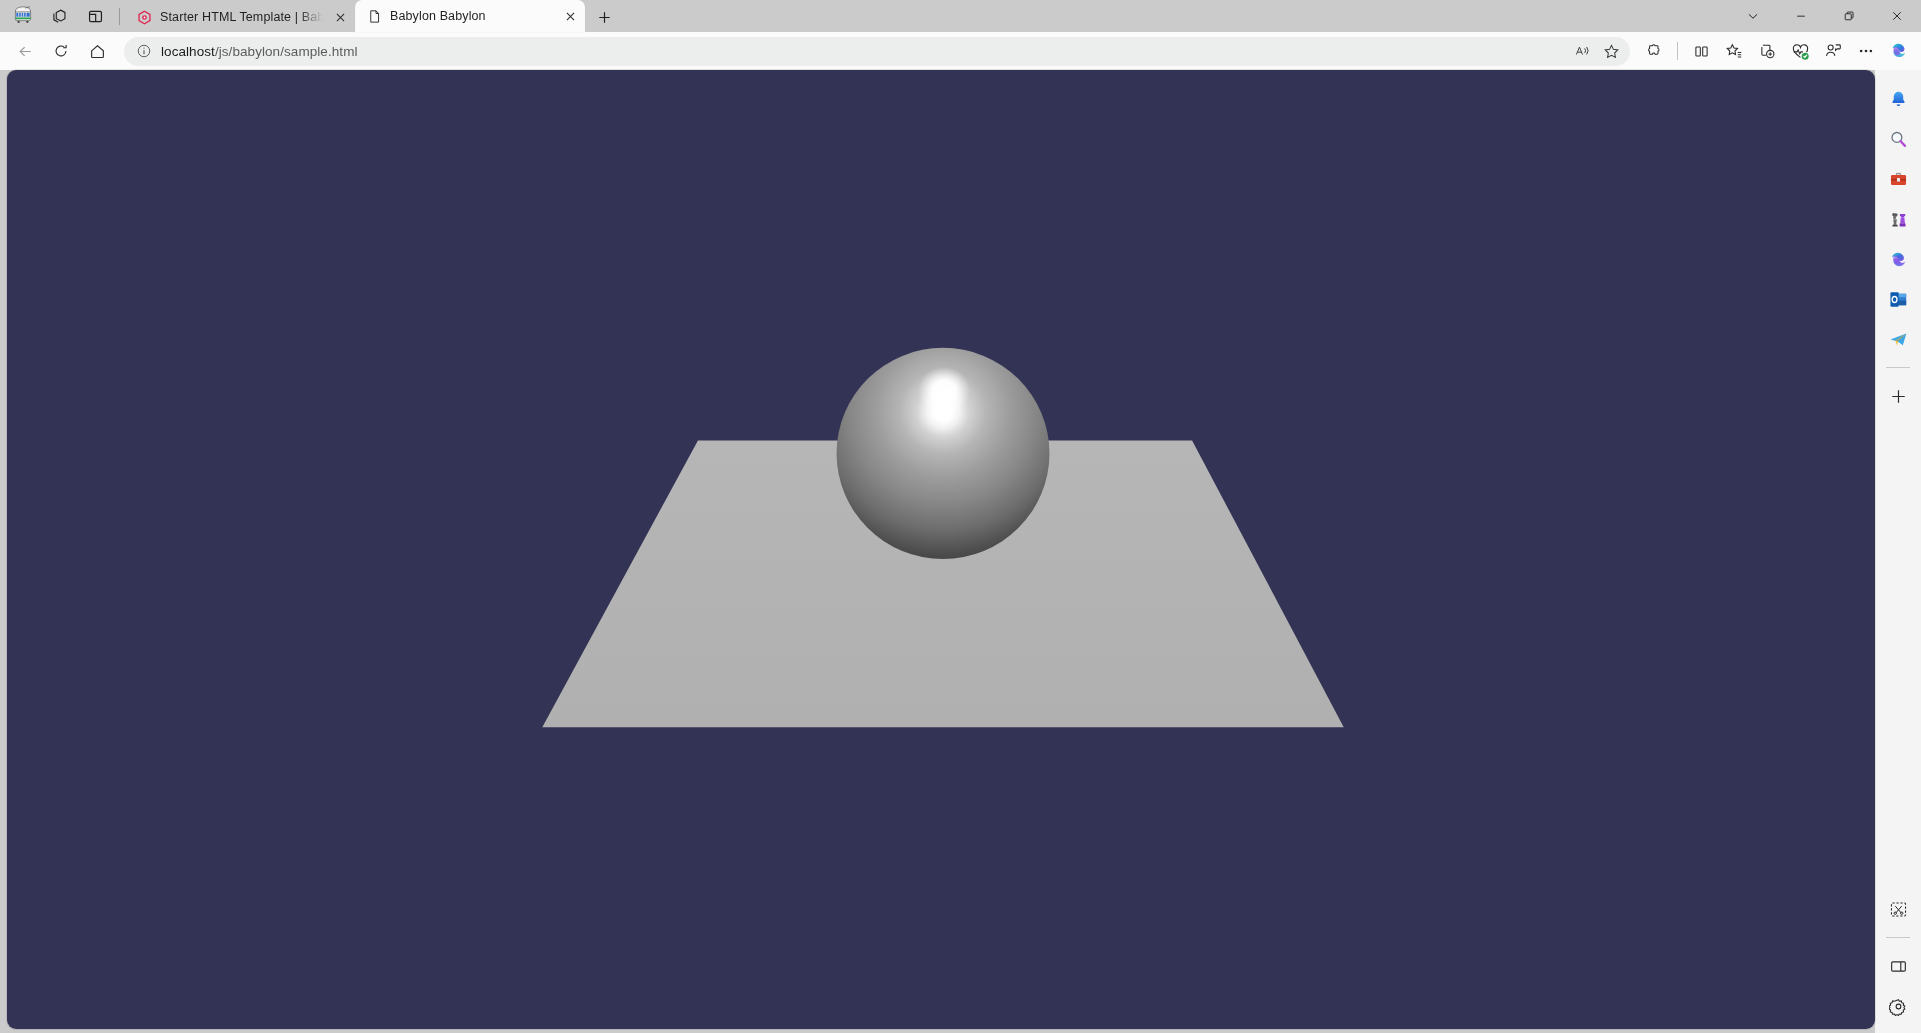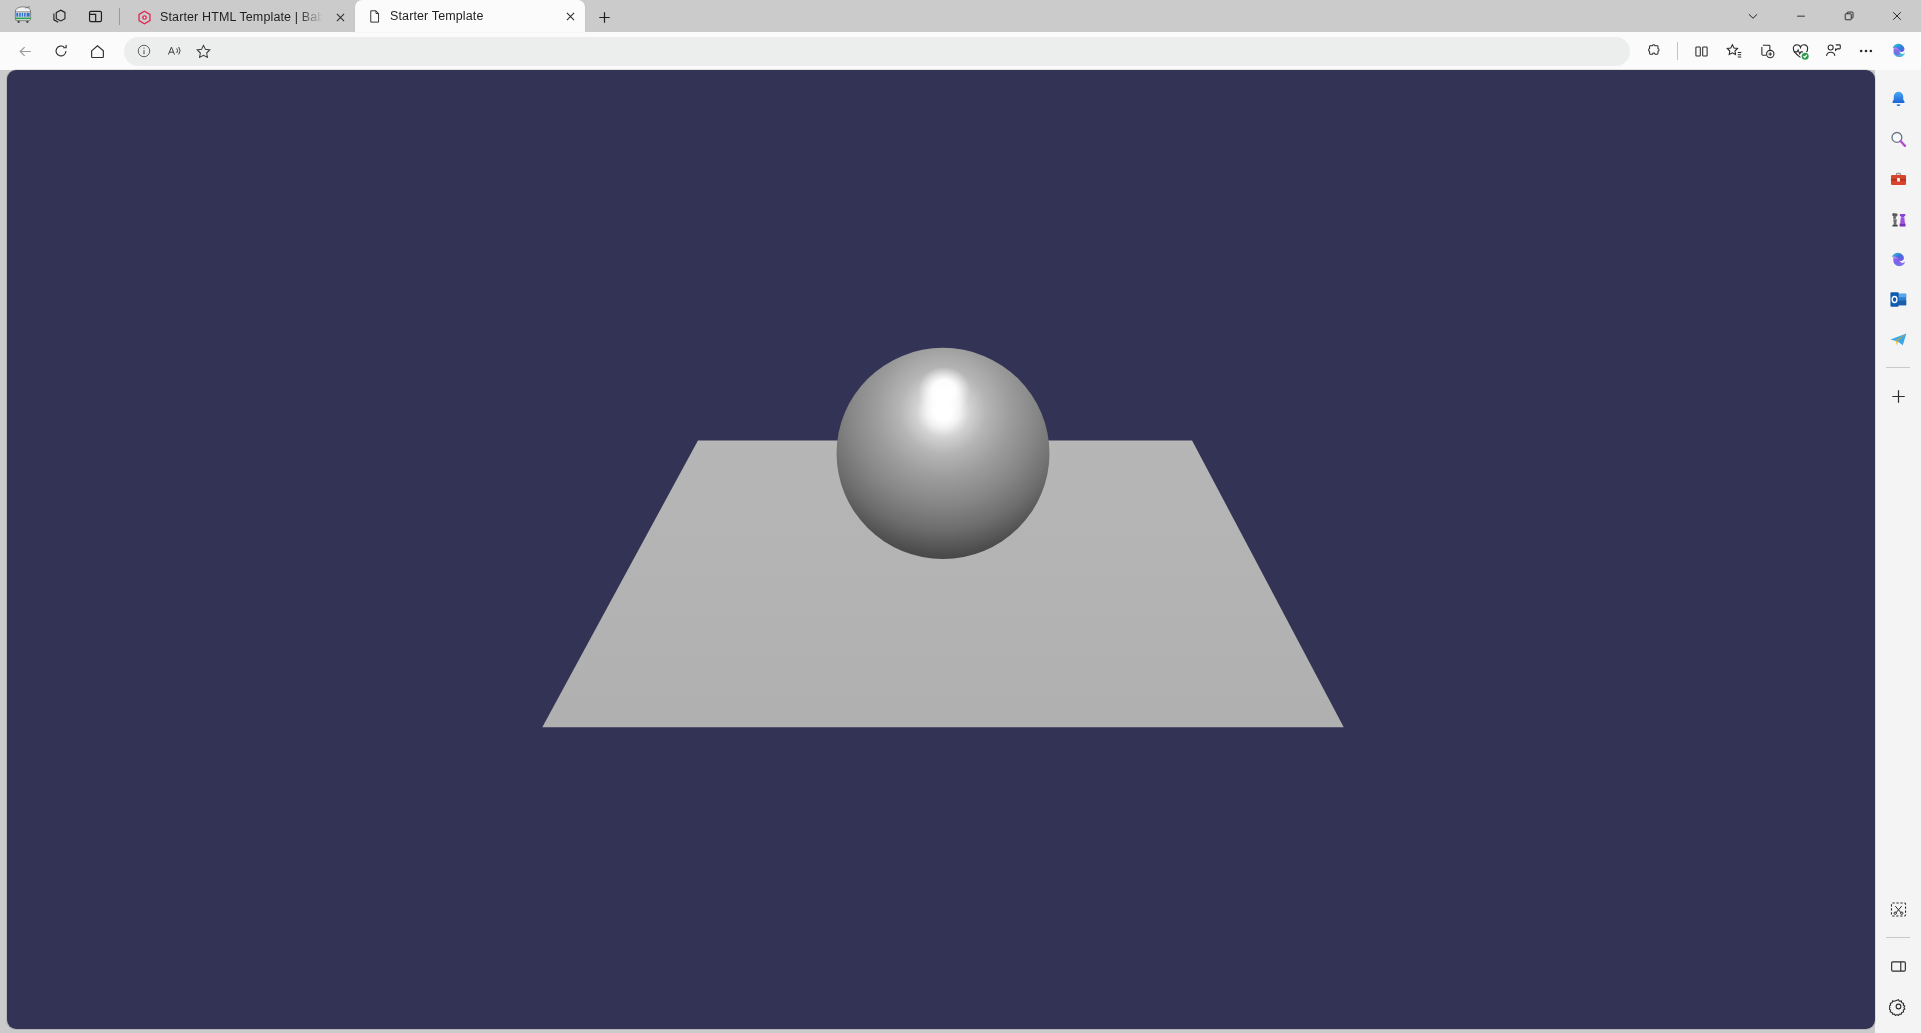--- a/index.html
+++ b/index.html
@@ -304,21 +304,21 @@
         </span>
       </div>
 
       <div class="tab active">
         <span class="tab-favicon">
           <svg width="15" height="15" viewBox="0 0 20 20" fill="none" stroke="#2b2b2b" stroke-width="1.25">
             <path d="M5 2.4 H12 L15.4 5.9 V17.5 H5 Z"></path>
             <path d="M12 2.4 V6 H15.4"></path>
           </svg>
         </span>
-        <span class="tab-title">Starter Template</span>
+        <span class="tab-title">Babylon Babylon</span>
         <span class="tab-close">
           <svg width="9" height="9" viewBox="0 0 10 10" stroke="#2e2e2e" stroke-width="1.2">
             <path d="M1 1 L9 9 M9 1 L1 9"></path>
           </svg>
         </span>
       </div>
 
       <div class="newtab">
         <svg width="13" height="13" viewBox="0 0 14 14" stroke="#1f1f1f" stroke-width="1.3">
           <path d="M7 1.4 V12.6 M1.4 7 H12.6"></path>
@@ -375,20 +375,21 @@
     </div>
 
     <div class="omnibox">
       <span class="omni-info">
         <svg width="16" height="16" viewBox="0 0 20 20" fill="none" stroke="currentColor" stroke-width="1.2">
           <circle cx="10" cy="10" r="7.2"></circle>
           <path d="M10 9 V14" stroke-width="1.4"></path>
           <circle cx="10" cy="6.4" r="0.85" fill="currentColor" stroke="none"></circle>
         </svg>
       </span>
+      <span class="url" title="localhost/js/babylon/sample.html"><span class="host">localhost</span><span>/js/babylon/sample.html</span></span>
       <span class="omni-right">
         <span class="omni-btn">
           <svg width="17" height="17" viewBox="0 0 20 20" fill="none" stroke="currentColor" stroke-width="1.15">
             <path d="M2.8 13.6 L6.4 4.9 L10 13.6 M4.2 10.8 H8.7"></path>
             <path d="M12.6 6.4 a4.4 4.4 0 0 1 0 5.4"></path>
             <path d="M14.9 4.7 a7.2 7.2 0 0 1 0 8.8"></path>
           </svg>
         </span>
         <span class="omni-btn">
           <svg width="17" height="17" viewBox="0 0 20 20" fill="none" stroke="currentColor" stroke-width="1.2">

